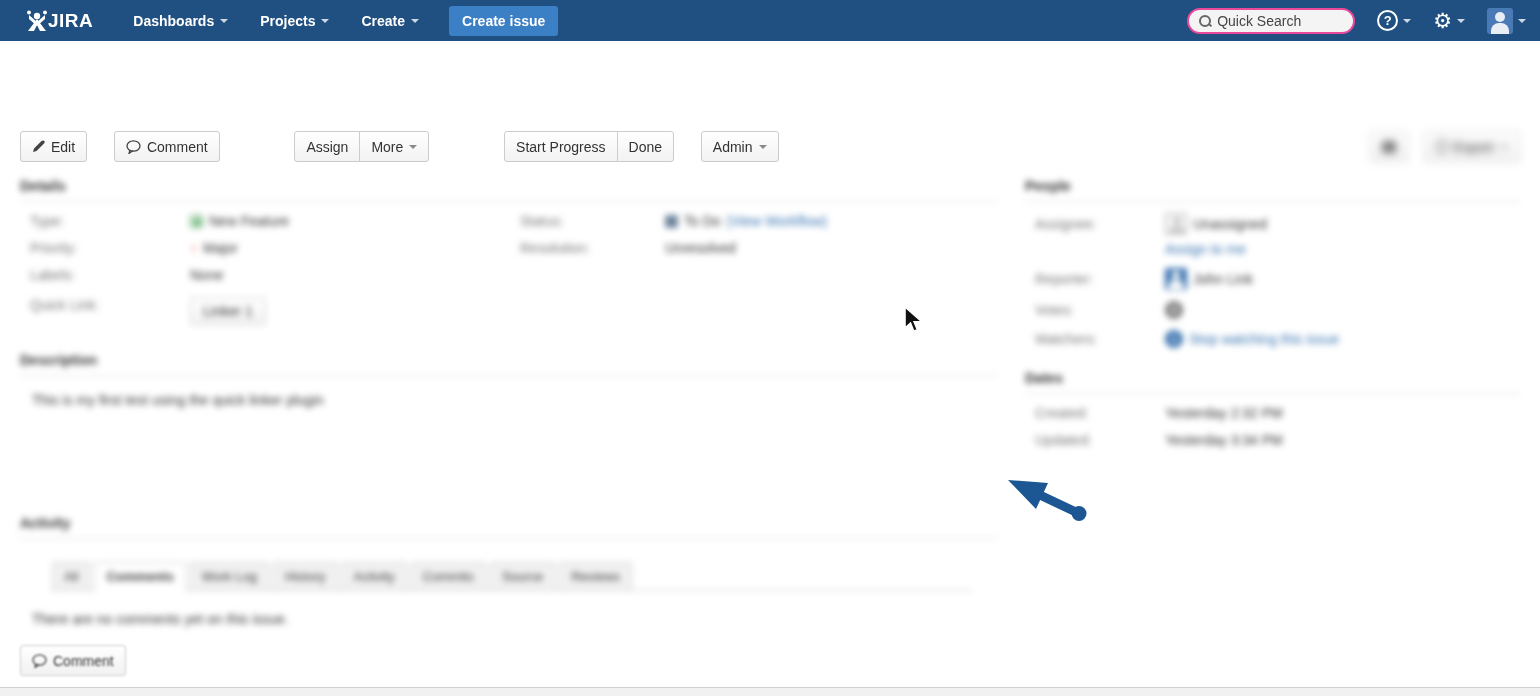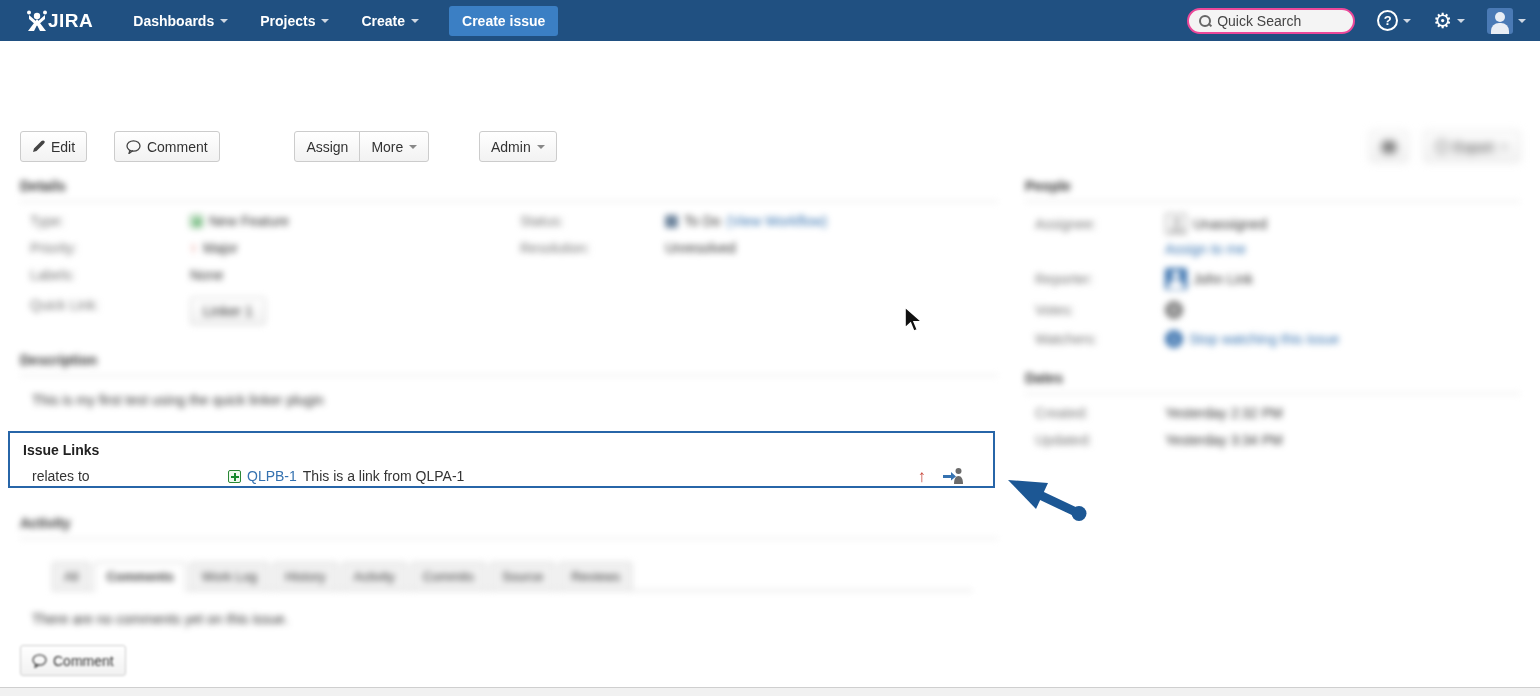--- a/index.html
+++ b/index.html
@@ -190,20 +190,24 @@
     </button>
     <span class="tb-gap"></span>
     <span class="btn-group">
       <button class="btn">Assign</button>
       <button class="btn">
         <span>More</span>
         <span class="caret"></span>
       </button>
     </span>
     <span class="tb-gap"></span>
+    <span class="btn-group">
+      <button class="btn">Start Progress</button>
+      <button class="btn">Done</button>
+    </span>
     <span class="tb-gap"></span>
     <button class="btn">
       <span>Admin</span>
       <span class="caret"></span>
     </button>
 
     <span class="toolbar-right">
       <button class="btn icon-btn">
         <span class="gray-blob"></span>
       </button>
@@ -260,39 +264,20 @@
         </div>
       </div>
     </div>
   </div>
 
   <div class="desc-sec blur">
     <div class="section-h">Description</div>
     <div class="desc-text">This is my first test using the quick linker plugin</div>
   </div>
 
-  <div class="issue-links">
-    <div class="il-head">Issue Links</div>
-    <div class="il-row">
-      <span class="il-relation">relates to</span>
-      <span class="il-link">
-        <span class="type-icon"></span>
-        <a class="lnk">QLPB-1</a>
-        <span>This is a link from QLPA-1</span>
-      </span>
-      <span class="il-icons">
-        <span class="up-arrow">↑</span>
-        <svg width="22" height="18" viewBox="0 0 22 18">
-          <circle cx="15.5" cy="4" r="3" fill="#6b6b6b"></circle>
-          <path d="M11 17 C11 12 12.5 9 15.5 9 C18.5 9 20 12 20 17 Z" fill="#6b6b6b"></path>
-          <path d="M0 10.5 L8 10.5 L8 7.5 L13 12 L8 16 L8 13.5 L0 13.5 Z" fill="#3572b0" transform="translate(0,-2.5)"></path>
-        </svg>
-      </span>
-    </div>
-  </div>
 
   <div class="activity-sec blur">
     <div class="section-h">Activity</div>
     <div class="tabs">
       <span class="tab">All</span>
       <span class="tab active">Comments</span>
       <span class="tab">Work Log</span>
       <span class="tab">History</span>
       <span class="tab">Activity</span>
       <span class="tab">Commits</span>

